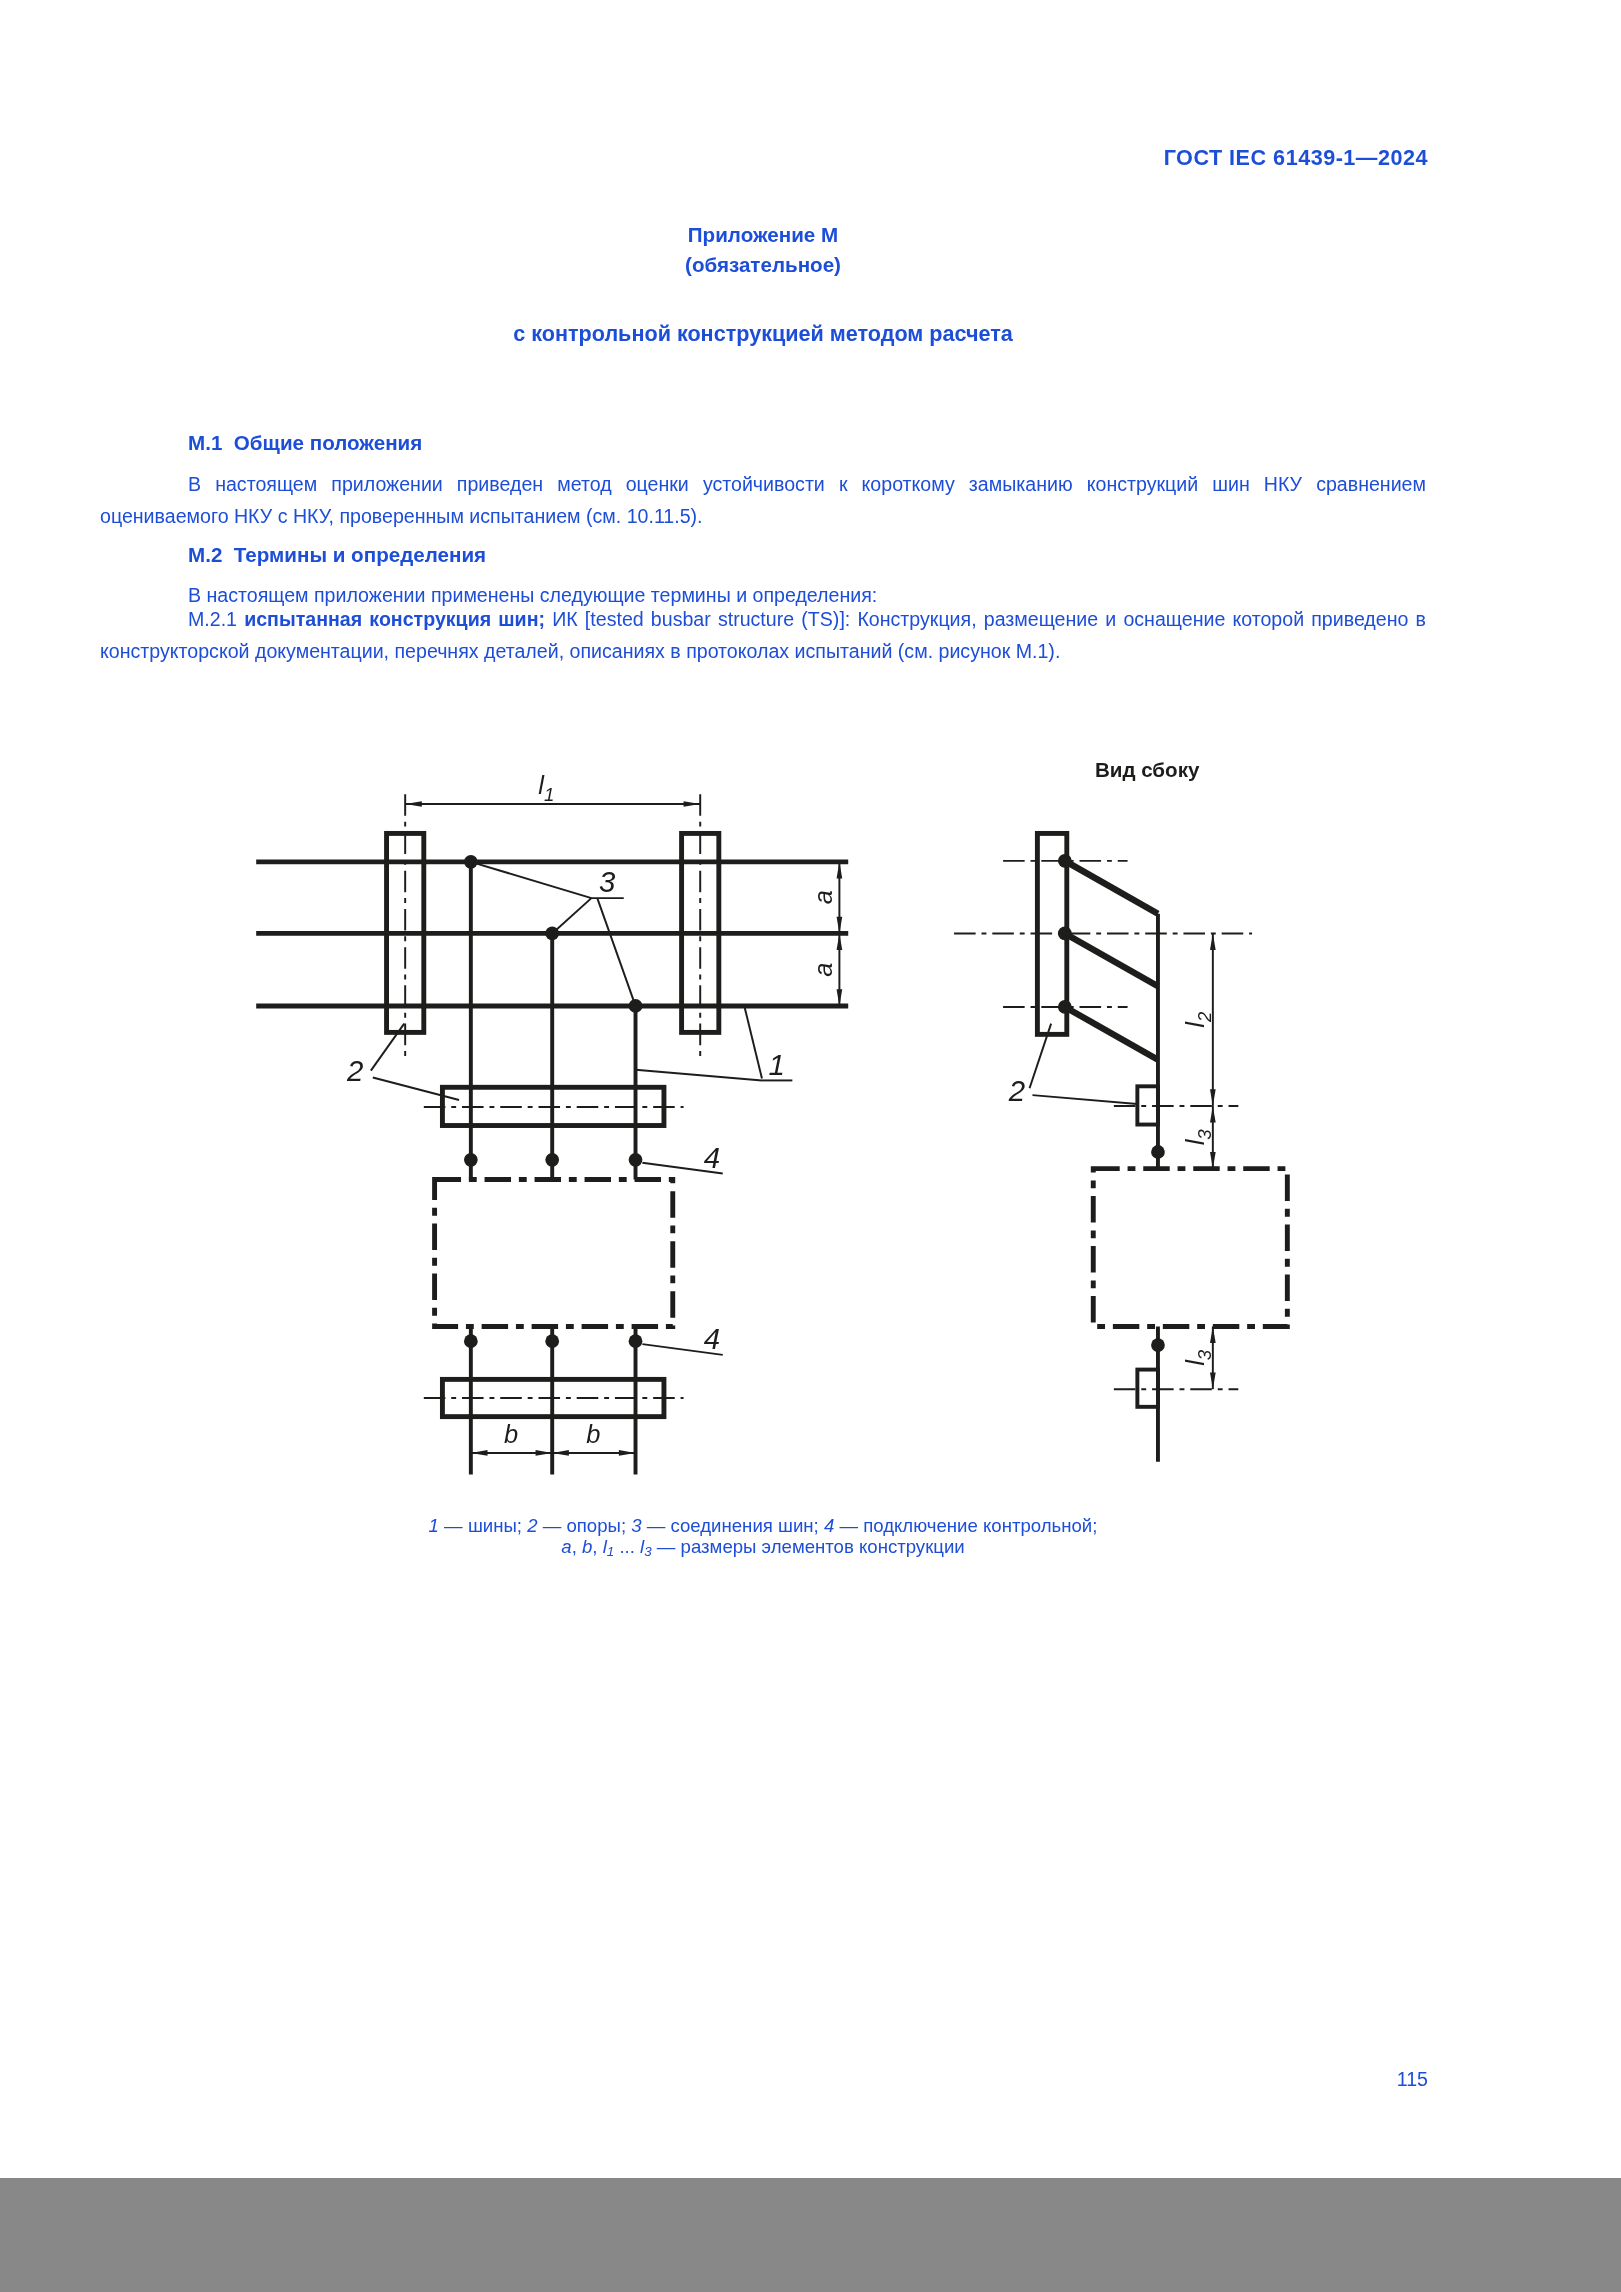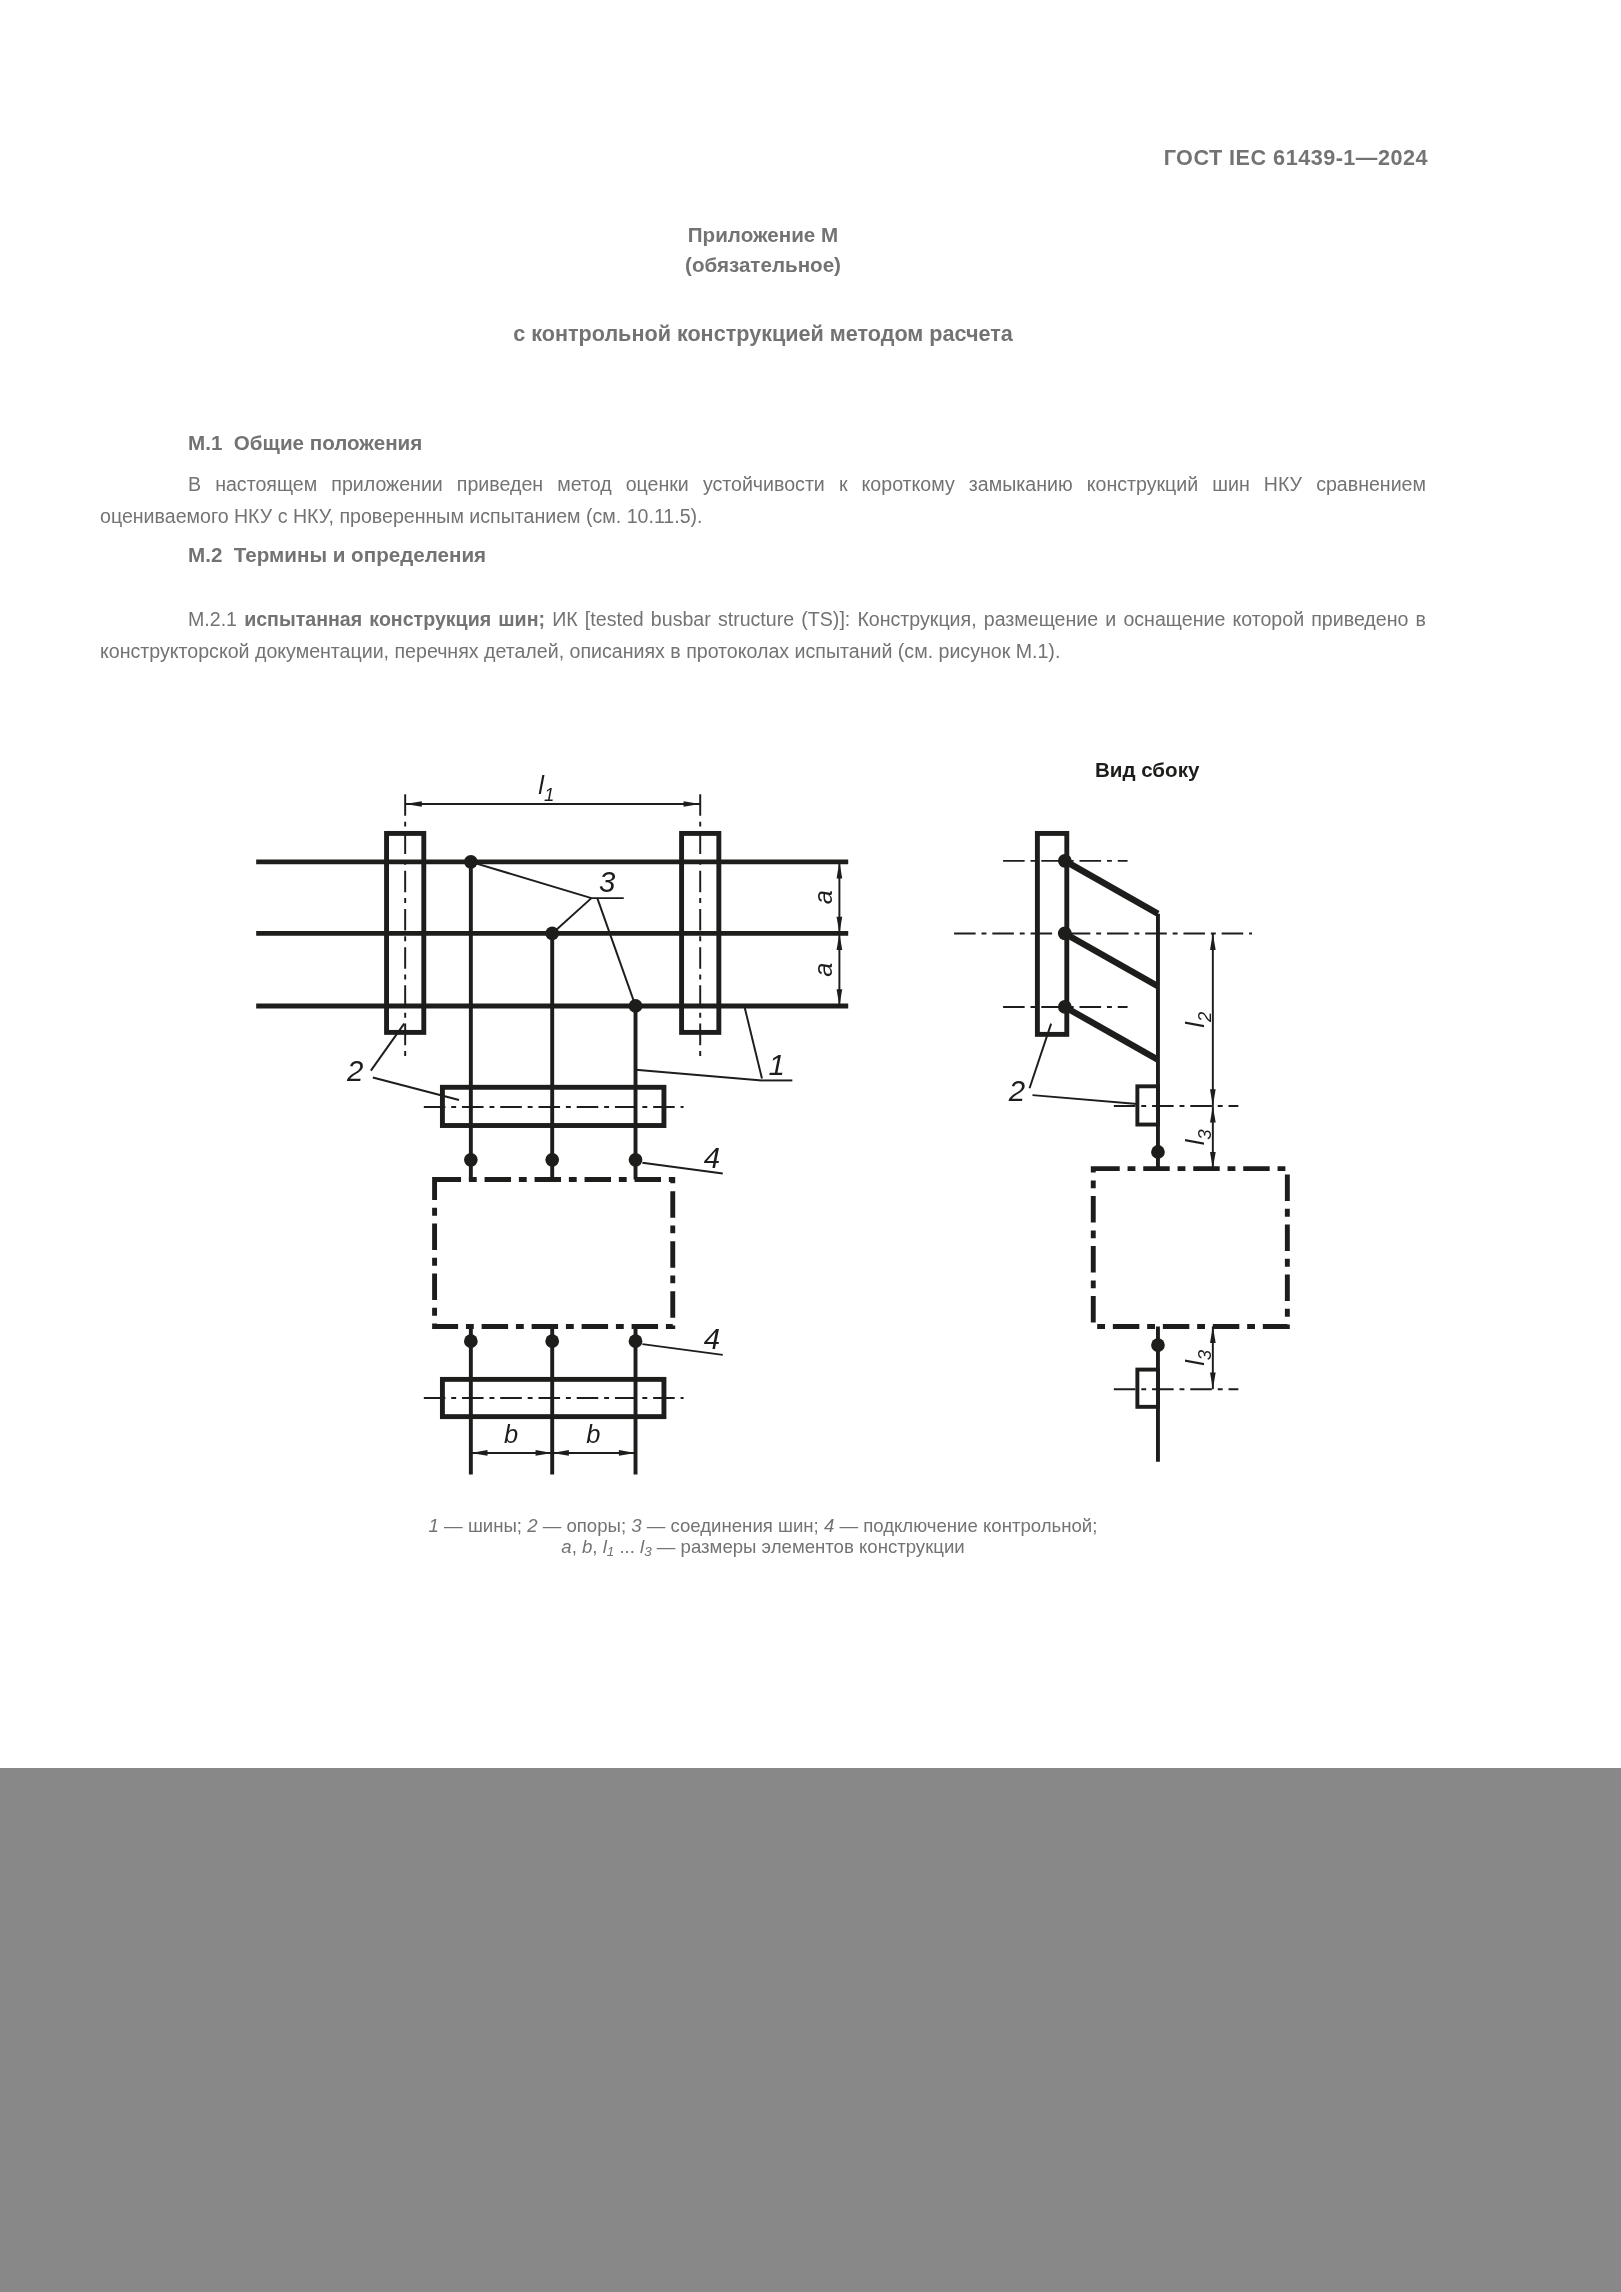--- a/index.html
+++ b/index.html
@@ -1,18 +1,18 @@
 <!DOCTYPE html>
 <html><head>
 <meta charset="utf-8">
 <style>
   html,body{margin:0;padding:0;background:#888;}
   .page{
-    position:relative; width:1621px; height:1768px; background:#ffffff;
-    font-family:"Liberation Sans", sans-serif; color:#737373; overflow:hidden;
+    position:relative; width:1621px; height:2178px; background:#ffffff;
+    font-family:"Liberation Sans", sans-serif; color:#1d4ed8; overflow:hidden;
   }
   .abs{position:absolute;}
   .hdr{left:100px; top:145px; width:1328px; text-align:right;
        font-weight:bold; font-size:21.6px; letter-spacing:0.5px;}
   .centercol{left:100px; width:1326px; text-align:center;}
   .app-label{top:223px; font-weight:bold; font-size:20.6px;}
   .app-type{top:253px; font-weight:bold; font-size:20.6px;}
   .doc-title{top:316px; font-weight:bold; font-size:21.6px; line-height:36px;}
   .h2{font-weight:bold; font-size:20.6px; white-space:pre-wrap;}
   .h2-m1{left:188px; top:431px;}
@@ -58,20 +58,21 @@
   <div class="abs centercol app-type">(обязательное)</div>
 
   <div class="abs centercol doc-title">
     <div>с контрольной конструкцией методом расчета</div>
   </div>
 
   <div class="abs h2 h2-m1">М.1  Общие положения</div>
   <p class="abs body-text p-m1" style="margin:0">В настоящем приложении приведен метод оценки устойчивости к короткому замыканию конструкций шин НКУ сравнением оцениваемого НКУ с НКУ, проверенным испытанием (см. 10.11.5).</p>
 
   <div class="abs h2 h2-m2">М.2  Термины и определения</div>
+  <p class="abs body-text p-m2intro" style="margin:0">В настоящем приложении применены следующие термины и определения:</p>
   <p class="abs body-text p-m21" style="margin:0"><span>М.2.1 </span><span class="b">испытанная конструкция шин;</span><span> ИК [tested busbar structure (TS)]: Конструкция, размещение и оснащение которой приведено в конструкторской документации, перечнях деталей, описаниях в протоколах испытаний (см. рисунок М.1).</span></p>
 
   <svg class="abs fig-svg" width="1088" height="747" viewBox="220 768 1110 762" xmlns="http://www.w3.org/2000/svg">
     <defs>
       <marker id="arrE" markerUnits="userSpaceOnUse" markerWidth="18" markerHeight="8" refX="17.5" refY="4" orient="auto">
         <path d="M0.5,1.1 L17.5,4 L0.5,6.9 Z" style="fill:#1d1d1b;stroke:none"></path>
       </marker>
       <marker id="arrS" markerUnits="userSpaceOnUse" markerWidth="18" markerHeight="8" refX="0.5" refY="4" orient="auto">
         <path d="M17.5,1.1 L0.5,4 L17.5,6.9 Z" style="fill:#1d1d1b;stroke:none"></path>
       </marker>

